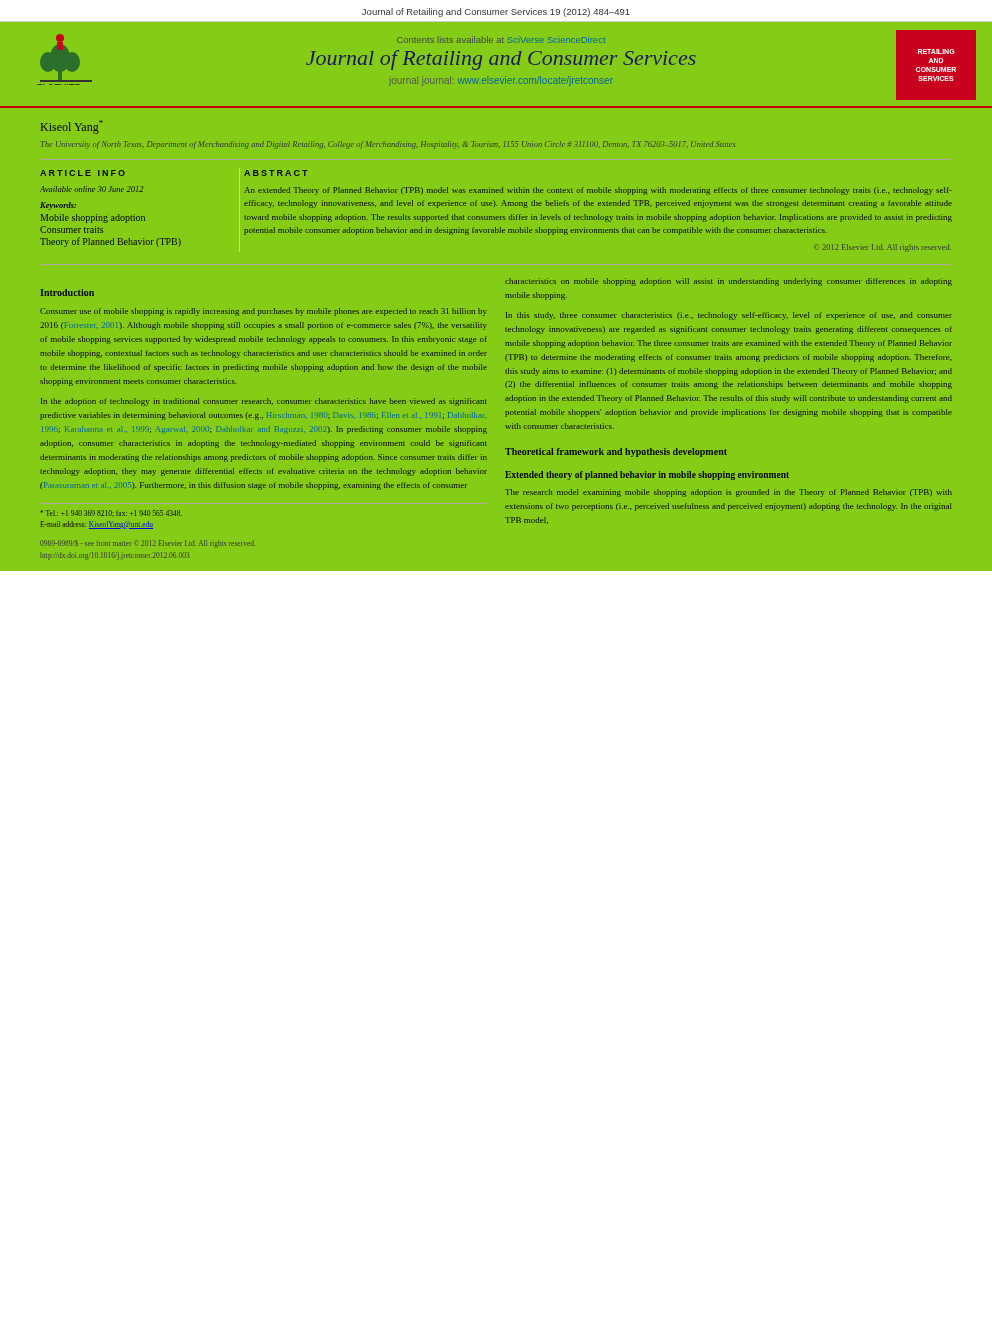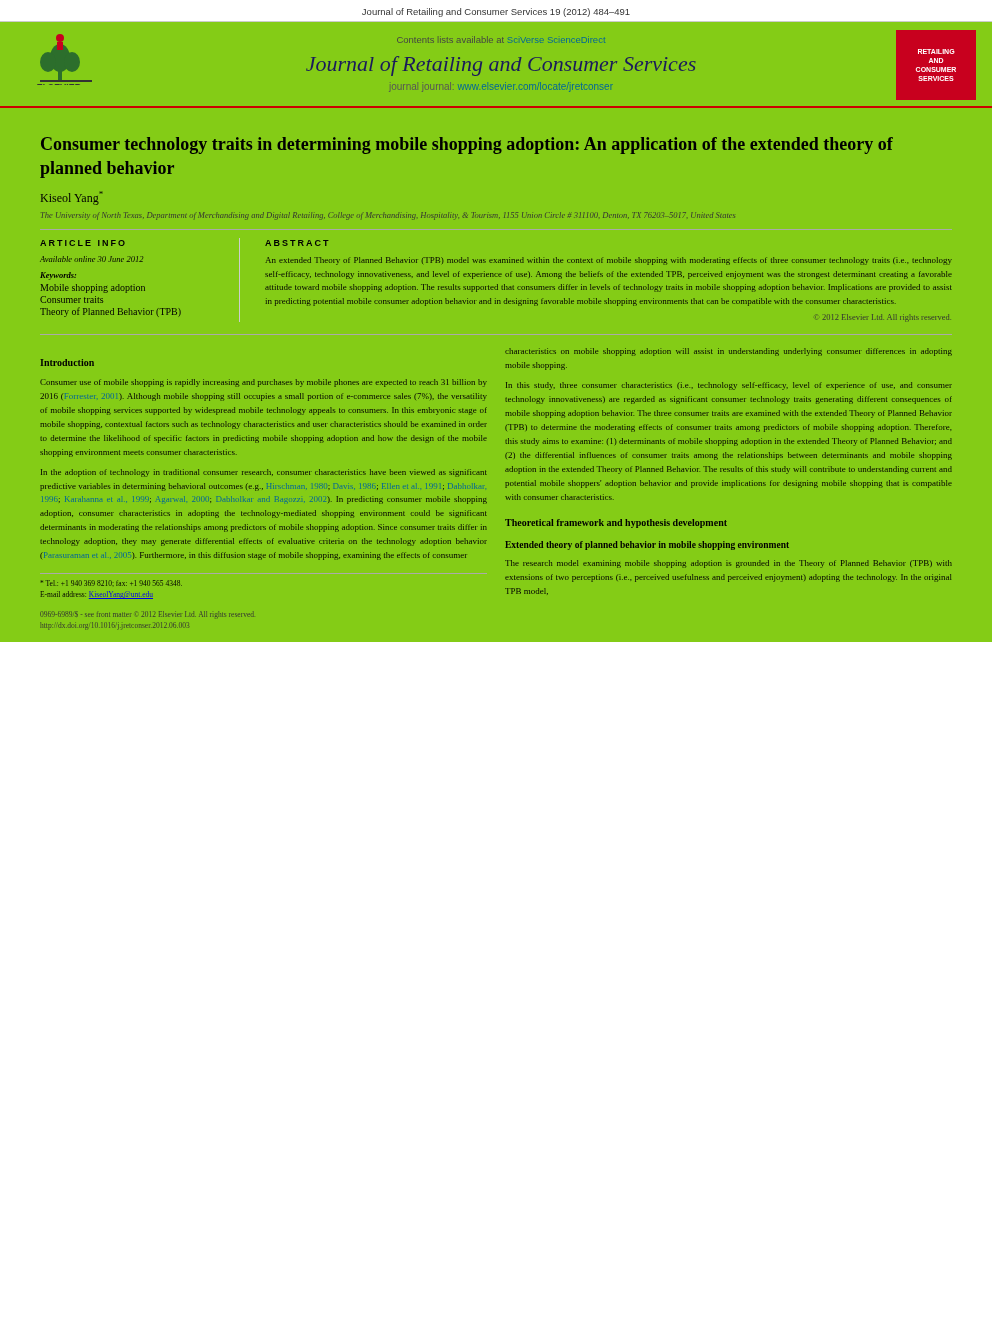--- a/index.html
+++ b/index.html
@@ -45,21 +45,20 @@
     }
     .header-center {
       flex: 1;
       text-align: center;
       padding: 4px 10px;
     }
     .contents-line {
       font-size: 9.5px;
       font-family: Arial, sans-serif;
       color: #444;
-      margin-bottom: 6px;
     }
     .contents-line a { color: #006699; text-decoration: none; }
     .journal-title {
       font-size: 22px;
       font-family: 'Times New Roman', Times, serif;
       color: #1a1a5c;
       font-style: italic;
       margin-bottom: 4px;
     }
     .journal-subtitle {
@@ -122,21 +121,21 @@
 
     hr.section-divider {
       border: none;
       border-top: 1px solid #aaa;
       margin: 8px 0;
     }
 
     
     .info-abstract {
       display: flex;
-      gap: 25px;
+      gap: 4px;
       margin-bottom: 12px;
     }
     .article-info {
       width: 200px;
       flex-shrink: 0;
       border-right: 1px solid #ccc;
       padding-right: 14px;
     }
     .article-info-heading {
       font-size: 9px;
@@ -278,21 +277,20 @@
         <span>RETAILING</span>
         <span>AND</span>
         <span>CONSUMER</span>
         <span>SERVICES</span>
       </div>
     </div>
   </div>
 
   <div class="article-content">
 
-    <div class="article-title">Consumer technology traits in determining mobile shopping adoption: An application of the extended theory of planned behavior</div>
 
     <div class="author-name">
       <span>Kiseol Yang</span><sup>*</sup>
     </div>
 
     <div class="affiliation">The University of North Texas, Department of Merchandising and Digital Retailing, College of Merchandising, Hospitality, &amp; Tourism, 1155 Union Circle # 311100, Denton, TX 76203–5017, United States</div>
 
     <hr class="section-divider">
 
     <div class="info-abstract">

